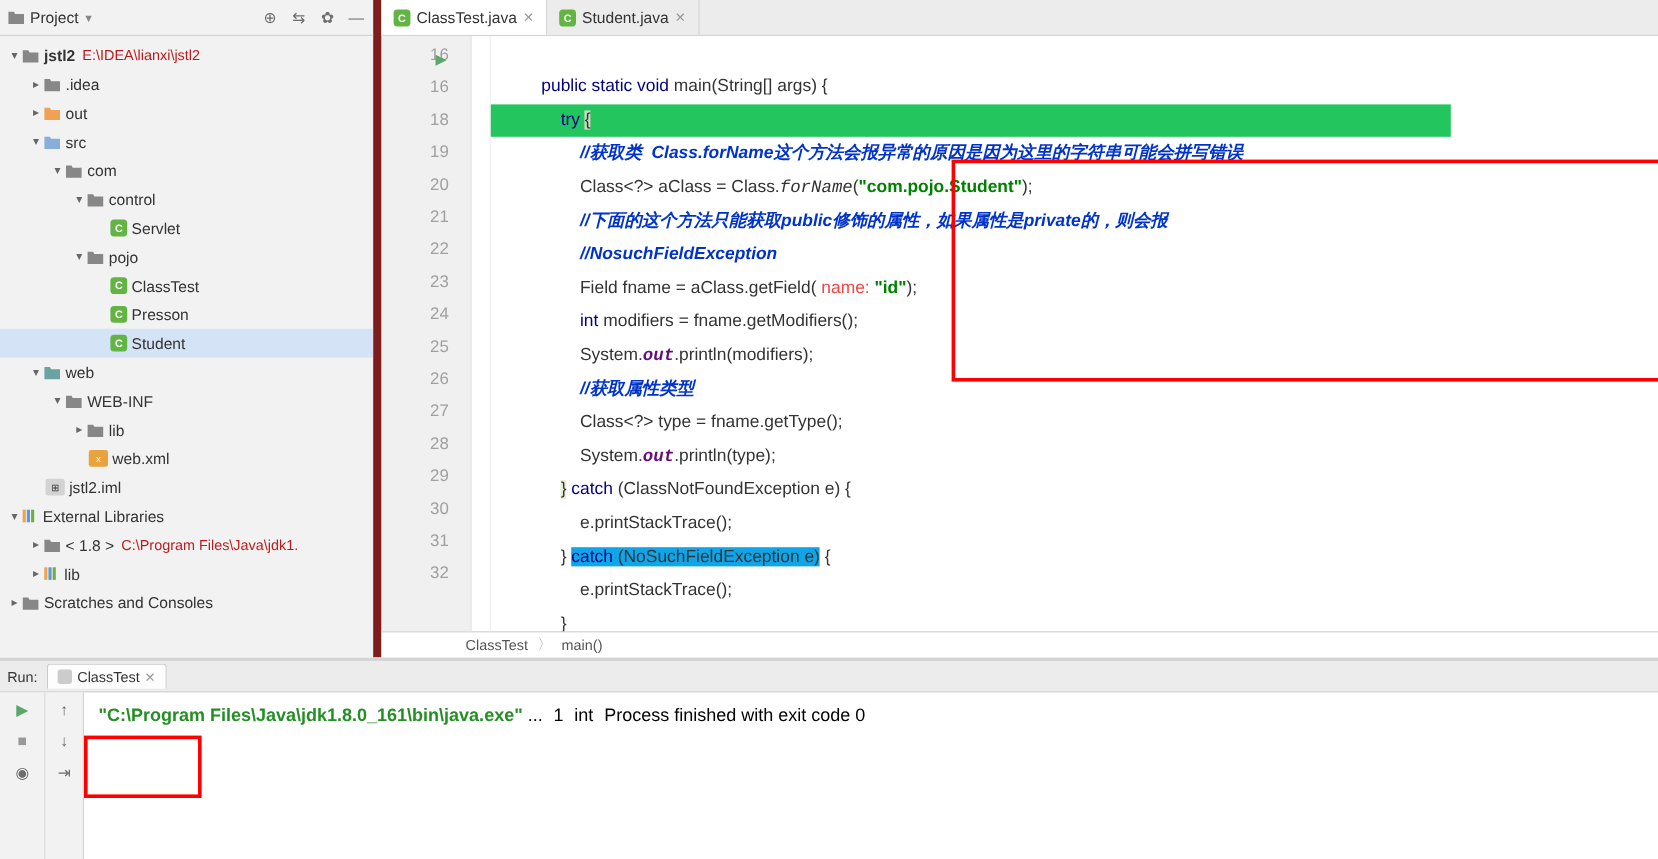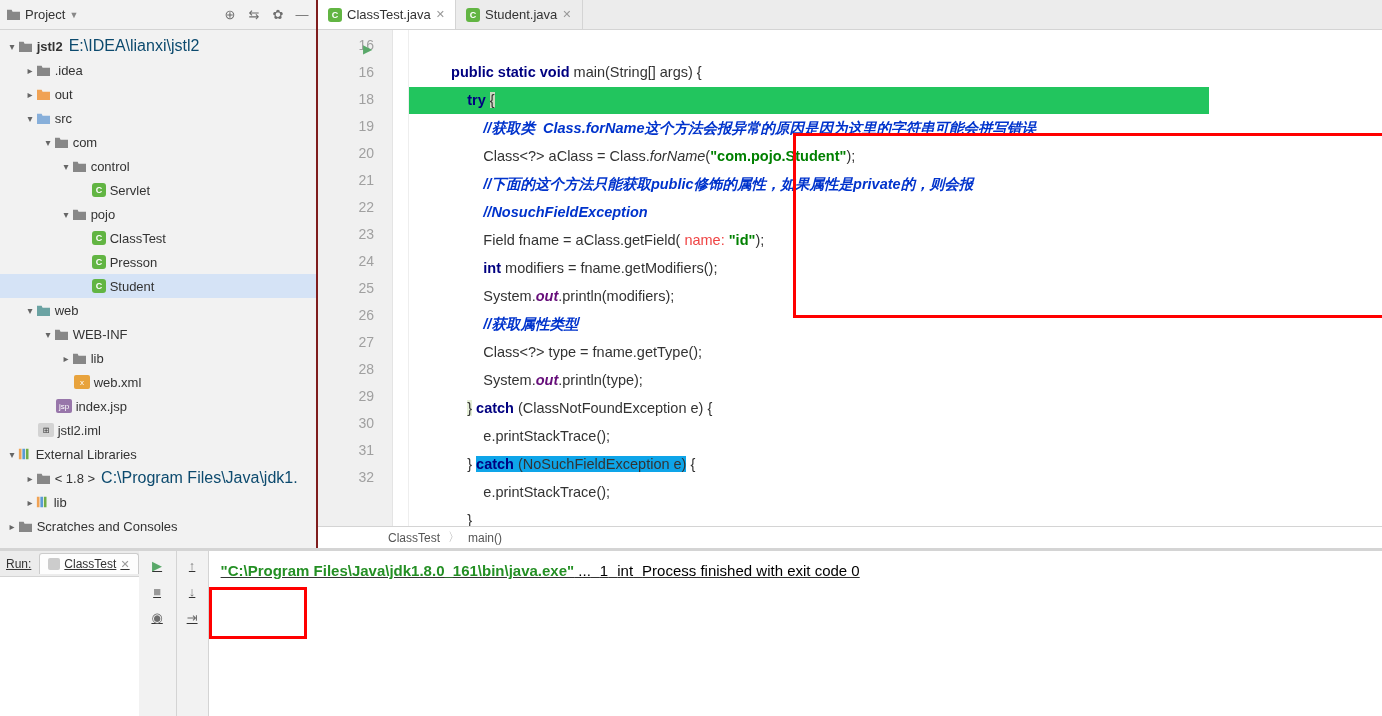--- a/index.html
+++ b/index.html
@@ -1,66 +1,66 @@
 <!DOCTYPE html>
 <html><head>
 <meta charset="utf-8">
 <style>
 * { margin: 0; padding: 0; box-sizing: border-box; font-family: "Segoe UI", Arial, sans-serif; }
 body { background: #fff; font-size: 13px; color: #333; overflow: hidden; }
 .main-layout { display: flex; flex-direction: column; height: 716px; width: 1382px; }
 .top { display: flex; flex: 1; overflow: hidden; }
-.sidebar { width: 318px; background: #f2f2f2; border-right: 2px solid #7f1d1d; display: flex; flex-direction: column; }
+.sidebar { width: 318px; background: #f2f2f2; border-right: 7px solid #7f1d1d; display: flex; flex-direction: column; }
 .sidebar-header { display: flex; align-items: center; height: 30px; padding: 0 6px; border-bottom: 1px solid #d4d4d4; }
 .sidebar-header .title { font-weight: normal; flex: 1; display: flex; align-items: center; gap: 4px; }
 .tool-icons { display: flex; gap: 8px; color: #6e6e6e; }
 .tool-icon { width: 16px; cursor: pointer; text-align: center; }
 .tree { padding: 4px 0; font-size: 13px; overflow-y: auto; }
 .tree-row { display: flex; align-items: center; height: 24px; padding-left: 6px; cursor: pointer; white-space: nowrap; }
 .tree-row.selected { background: #d5e3f6; }
 .arrow { width: 12px; display: inline-flex; justify-content: center; color: #666; font-size: 10px; }
 .indent { display: inline-block; }
 .folder { fill: #878787; }
 .folder.blue { fill: #87afda; }
 .folder.orange { fill: #f0a254; }
 .folder.teal { fill: #6ba3a3; }
 .ficon-c { background: #62b543; color: #fff; width: 14px; height: 14px; border-radius: 3px; font-size: 9px; font-weight: bold; display: flex; align-items: center; justify-content: center; }
 .ficon-xml, .ficon-jsp, .ficon-iml { width: 16px; height: 14px; font-size: 8px; background: #d3d3d3; color: #333; display: flex; align-items: center; justify-content: center; border-radius: 2px; }
 .ficon-xml { background: #e8a33d; color: #fff; }
 .ficon-jsp { background: #9876aa; color: #fff; }
-.path-hint { color: #0c4a6e; margin-left: 6px; font-size: 16px; }
+.path-hint { color: #b91c1c; margin-left: 6px; font-size: 12px; }
 .bold { font-weight: bold; }
 
 .editor-area { flex: 1; display: flex; flex-direction: column; background: #fff; }
 .tabs { display: flex; height: 30px; border-bottom: 1px solid #d4d4d4; background: #ececec; }
 .tab { display: flex; align-items: center; padding: 0 10px; gap: 5px; border-right: 1px solid #d4d4d4; background: #ececec; cursor: pointer; }
 .tab.active { background: #fff; }
 .tab-close { color: #999; font-size: 11px; }
 .code-area { flex: 1; display: flex; overflow: hidden; position: relative; }
 .gutter { width: 75px; background: #f0f0f0; border-right: 1px solid #e4e4e4; font-family: Consolas, monospace; font-size: 14px; color: #a0a0a0; text-align: right; padding-right: 18px; line-height: 27px; padding-top: 2px; position: relative; }
 .gutter .run-icon { position: absolute; left: 45px; top: 6px; color: #59a869; font-size: 12px; }
 .fold-bar { width: 16px; background: #fff; border-right: 1px solid #eee; }
 .code { flex: 1; font-family: "Courier New", Consolas, monospace; font-size: 14.5px; line-height: 27px; padding-left: 30px; padding-top: 2px; white-space: pre; position: relative; }
-.kw { color: #000080; font-weight: bold; }
+.kw { color: #000080; font-weight: normal; }
 .str { color: #008000; font-weight: bold; }
 .cm { color: #0033cc; font-style: italic; font-weight: bold; }
-.it { font-style: italic; }
+.it { font-style: italic; font-family: Liberation Mono, monospace; }
 .hint { color: #ef4444; font-style: normal; }
 .hl-catch { background: #0ea5e9; }
 .red-box { position: absolute; border: 3px solid #ff0000; }
 .red-box.code-box { left: 384px; top: 103px; width: 844px; height: 185px; }
 .red-box.out-box { left: 0px; top: 36px; width: 98px; height: 52px; }
 .annotation { position: absolute; color: #ff0000; font-size: 24px; font-family: SimSun, serif; top: 295px; left: 765px; }
 .bg-cursor-line { background: #22c55e; display: inline-block; width: 800px; margin-left: -30px; padding-left: 30px; }
 .close-brace-bg { background: #e6f0d8; }
 
 .breadcrumb { height: 22px; border-top: 1px solid #d4d4d4; background: #fff; font-size: 12px; color: #555; display: flex; align-items: center; padding-left: 70px; gap: 8px; }
 .bc-sep { color: #aaa; }
 
-.run-panel { height: 168px; border-top: 3px solid #d4d4d4; display: flex; flex-direction: row; text-decoration: underline; }
+.run-panel { height: 168px; border-top: 3px solid #d4d4d4; display: flex; flex-direction: column; }
 .run-header { height: 26px; background: #ececec; border-bottom: 1px solid #d4d4d4; display: flex; align-items: center; padding-left: 6px; gap: 8px; font-size: 12px; }
 .run-tab { display: flex; align-items: center; gap: 4px; padding: 3px 8px; background: #fdfdfd; border: 1px solid #ccc; border-bottom: none; border-radius: 3px 3px 0 0; }
 .run-body { flex: 1; display: flex; }
 .run-tools { width: 38px; background: #f2f2f2; border-right: 1px solid #d4d4d4; display: flex; flex-direction: column; align-items: center; padding-top: 6px; gap: 10px; }
 .run-tool { width: 16px; height: 16px; color: #6e6e6e; cursor: pointer; display: flex; align-items: center; justify-content: center; }
 .run-tools-col2 { width: 32px; background: #f2f2f2; border-right: 1px solid #d4d4d4; display: flex; flex-direction: column; align-items: center; padding-top: 6px; gap: 10px; }
 .console { flex: 1; font-family: "Courier New", Consolas, monospace; font-size: 15px; padding: 8px 12px; line-height: 24px; position: relative; color: #000; }
 .console .str2 { color: #248f24; font-weight: bold; }
 .libs-icon { width: 14px; height: 14px; }
 svg.folder-svg { width: 15px; height: 13px; }
@@ -116,21 +116,20 @@
         <div class="tree-row"><span class="indent" style="width:18px"></span><span class="arrow">▾</span><svg class="folder-svg" viewBox="0 0 16 14">
               <path class="folder teal" d="M1 2h5l1 2h8v9H1z"></path>
             </svg>&nbsp;<span>web</span></div>
         <div class="tree-row"><span class="indent" style="width:36px"></span><span class="arrow">▾</span><svg class="folder-svg" viewBox="0 0 16 14">
               <path class="folder" d="M1 2h5l1 2h8v9H1z"></path>
             </svg>&nbsp;<span>WEB-INF</span></div>
         <div class="tree-row"><span class="indent" style="width:54px"></span><span class="arrow">▸</span><svg class="folder-svg" viewBox="0 0 16 14">
               <path class="folder" d="M1 2h5l1 2h8v9H1z"></path>
             </svg>&nbsp;<span>lib</span></div>
         <div class="tree-row"><span class="indent" style="width:68px"></span><span class="ficon-xml">x</span>&nbsp;<span>web.xml</span></div>
-        <div class="tree-row"><span class="indent" style="width:50px"></span><span class="ficon-jsp">jsp</span>&nbsp;<span>index.jsp</span></div>
         <div class="tree-row"><span class="indent" style="width:32px"></span><span class="ficon-iml">⊞</span>&nbsp;<span>jstl2.iml</span></div>
         <div class="tree-row"><span class="arrow">▾</span><svg class="libs-icon" viewBox="0 0 16 16">
               <rect x="1" y="2" width="3" height="12" fill="#f0a254"></rect>
               <rect x="5" y="2" width="3" height="12" fill="#5b9bd5"></rect>
               <rect x="9" y="2" width="3" height="12" fill="#70ad47"></rect>
             </svg>&nbsp;<span>External Libraries</span></div>
         <div class="tree-row"><span class="indent" style="width:18px"></span><span class="arrow">▸</span><svg class="folder-svg" viewBox="0 0 16 14">
               <path class="folder" d="M1 2h5l1 2h8v9H1z"></path>
             </svg>&nbsp;<span>&lt; 1.8 &gt;</span><span class="path-hint">C:\Program Files\Java\jdk1.</span></div>
         <div class="tree-row"><span class="indent" style="width:18px"></span><span class="arrow">▸</span><svg class="libs-icon" viewBox="0 0 16 16">

